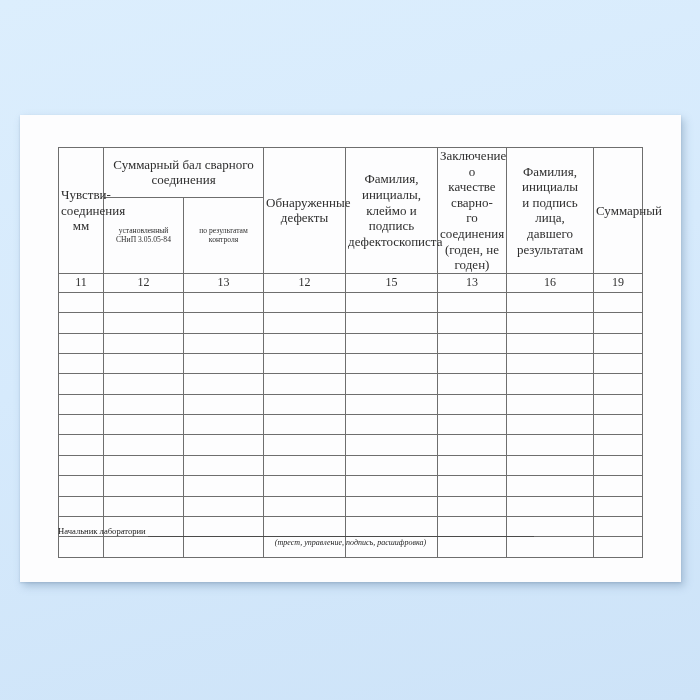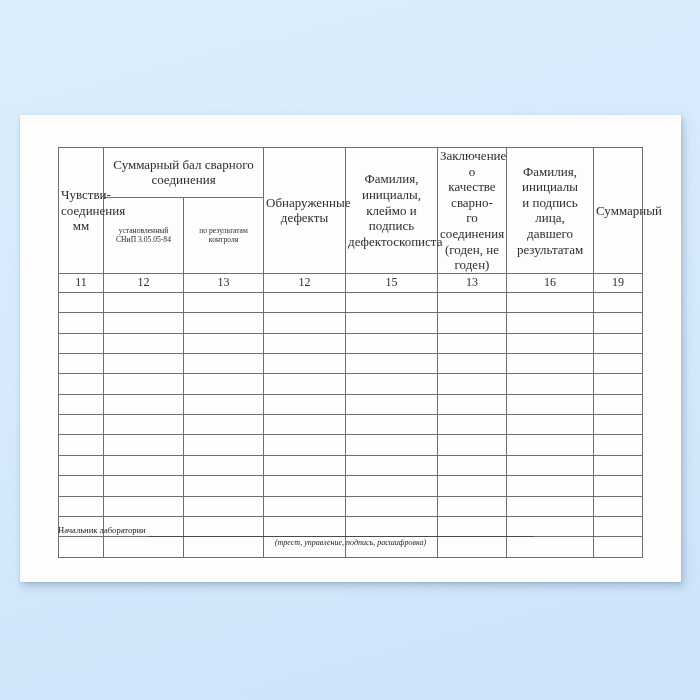--- a/index.html
+++ b/index.html
@@ -56,21 +56,21 @@
   tr.row-sub th { height: 49px; }
   tr.row-num td { height: 19px; font-size: 12px; color: #2e2e2e; margin-top: 41px; }
   tbody td { height: 20.4px; }
 
   .sig {
     position: absolute;
     left: 38px;
     top: 409px;
     width: 476px;
     display: flex;
-    align-items: flex-start;
+    align-items: center;
     font-size: 8.6px;
     line-height: 12px;
     color: #222;
     white-space: nowrap;
   }
   .sig .line {
     flex: 1;
     border-bottom: 1px solid #4a4a4a;
     height: 12px;
     margin-left: 2px;

